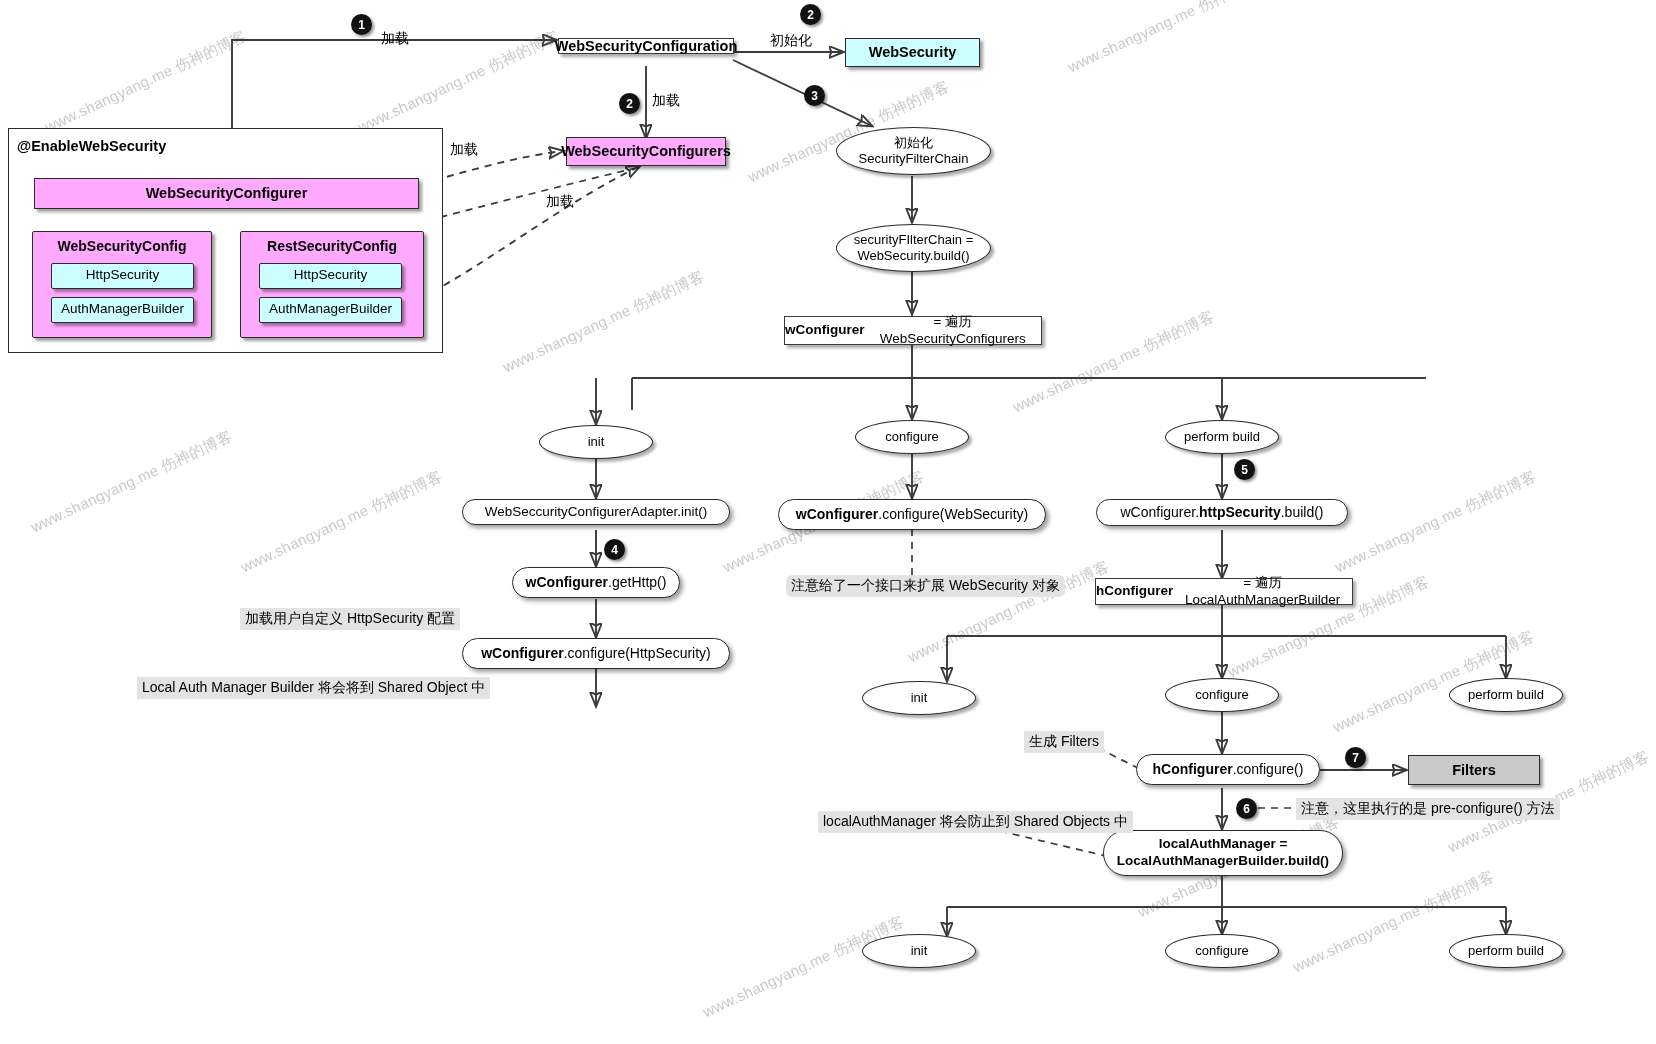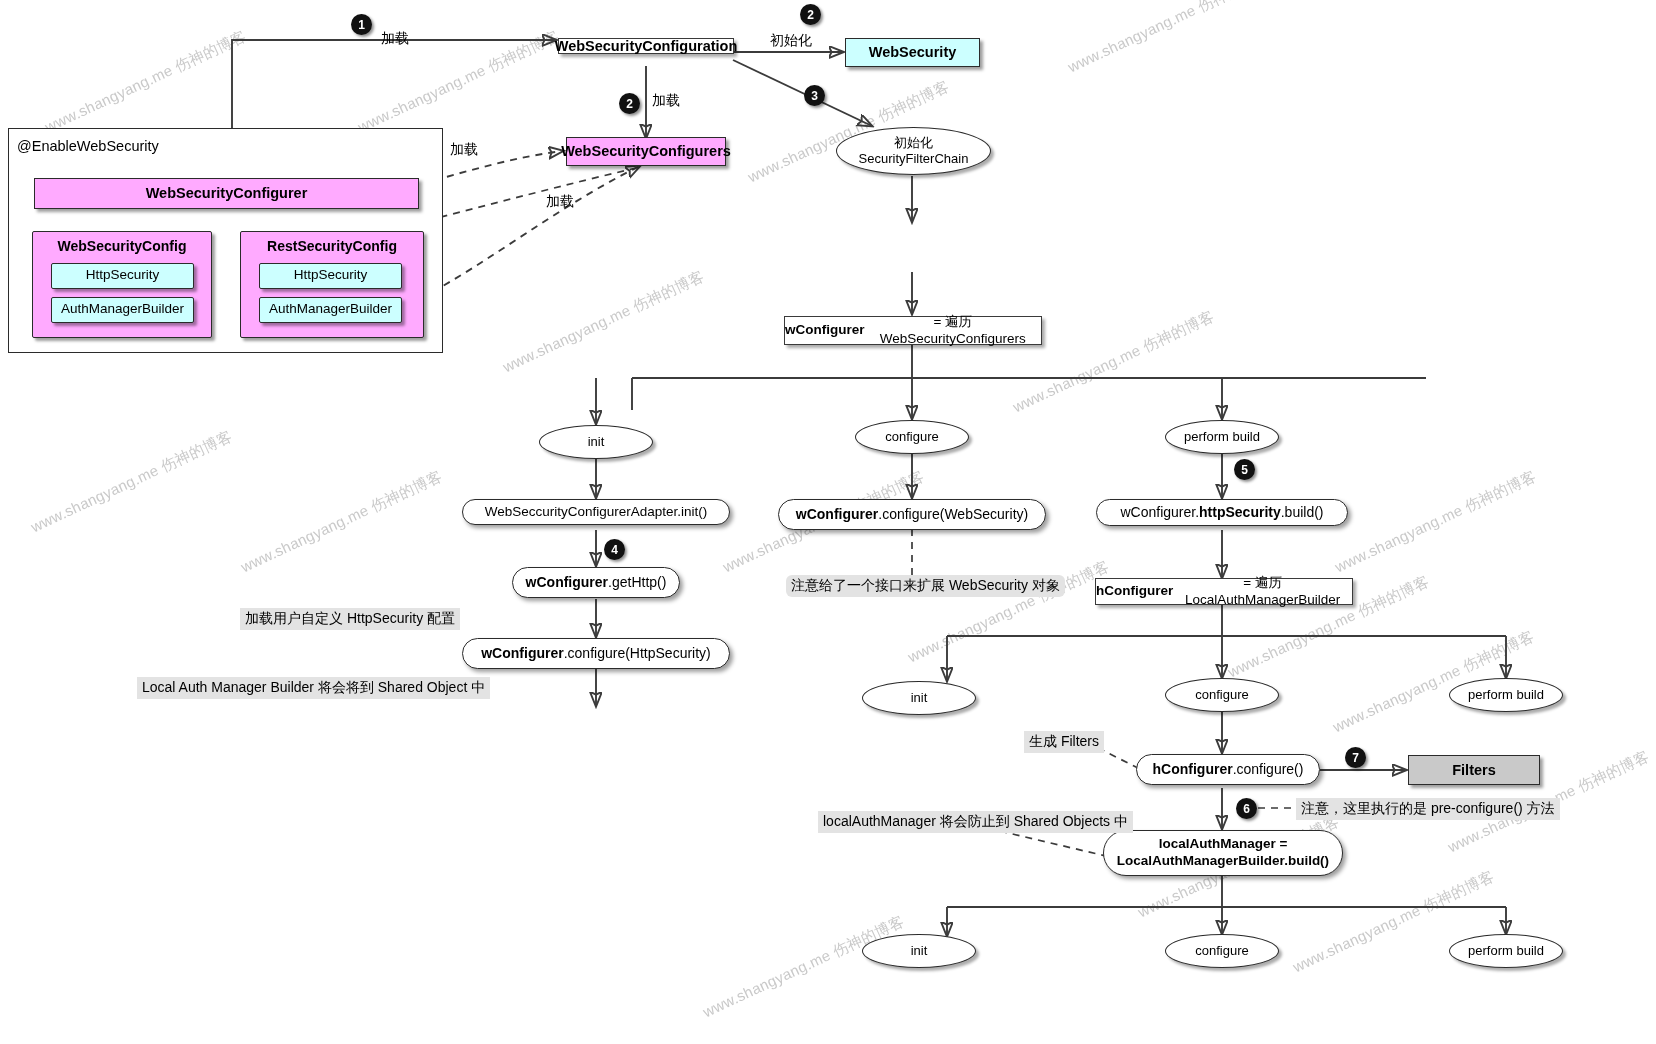--- a/index.html
+++ b/index.html
@@ -23,21 +23,21 @@
         box-shadow:3px 3px 3px rgba(0,0,0,.33);}
   .rect.plain{font-weight:normal;}
   .pink{background:#ffaaff;border:1.8px solid #2b2b2b;box-shadow:3px 3px 3px rgba(0,0,0,.38);}
   .cyan{background:#ccffff;border:1.8px solid #2b2b2b;box-shadow:3px 3px 3px rgba(0,0,0,.38);}
   .grey{background:#c9c9c9;border:1.8px solid #2b2b2b;box-shadow:3px 3px 3px rgba(0,0,0,.38);}
   .ellipse{border:1.7px solid #2b2b2b;background:#fff;border-radius:50%;
            font-size:13px;box-shadow:3px 3px 3px rgba(0,0,0,.33);}
   .pill{border:1.8px solid #2b2b2b;background:#fff;border-radius:999px;
         font-size:14px;box-shadow:3px 3px 4px rgba(0,0,0,.38);}
   .group{position:absolute;box-sizing:border-box;border:1.8px solid #2b2b2b;background:#fff;}
-  .group-title{position:absolute;font-size:14.5px;font-weight:normal;}
+  .group-title{position:absolute;font-size:14.5px;font-weight:bold;}
   .b{font-weight:bold;}
   .n{font-weight:normal;}
 
   
   .elabel{position:absolute;font-size:14px;white-space:nowrap;}
   .note{position:absolute;font-size:14px;white-space:nowrap;background:#e3e3e3;
         padding:2px 5px;}
 
   
   .bullet{position:absolute;width:21px;height:21px;border-radius:50%;background:#111;
@@ -170,20 +170,25 @@
   <div class="node rect cyan" style="left:845px;top:38px;width:135px;height:29px;">WebSecurity</div>
 
   <div class="node rect pink" style="left:566px;top:137px;width:160px;height:29px;">WebSecurityConfigurers</div>
 
   <div class="node ellipse" style="left:836px;top:127px;width:155px;height:48px;
        flex-direction:column;">
     <span>初始化</span>
     <span>SecurityFilterChain</span>
   </div>
 
+  <div class="node ellipse" style="left:836px;top:224px;width:155px;height:48px;
+       flex-direction:column;">
+    <span>securityFIlterChain =</span>
+    <span>WebSecurity.build()</span>
+  </div>
 
   <div class="node rect plain" style="left:784px;top:316px;width:258px;height:29px;
        font-size:13.5px;">
     <span class="b">wConfigurer</span>
       <span class="n"> = 遍历 WebSecurityConfigurers</span>
   </div>
 
   <div class="node ellipse" style="left:539px;top:425px;width:114px;height:34px;">init</div>
   <div class="node ellipse" style="left:855px;top:420px;width:114px;height:34px;">configure</div>
   <div class="node ellipse" style="left:1165px;top:420px;width:114px;height:34px;">perform build</div>

